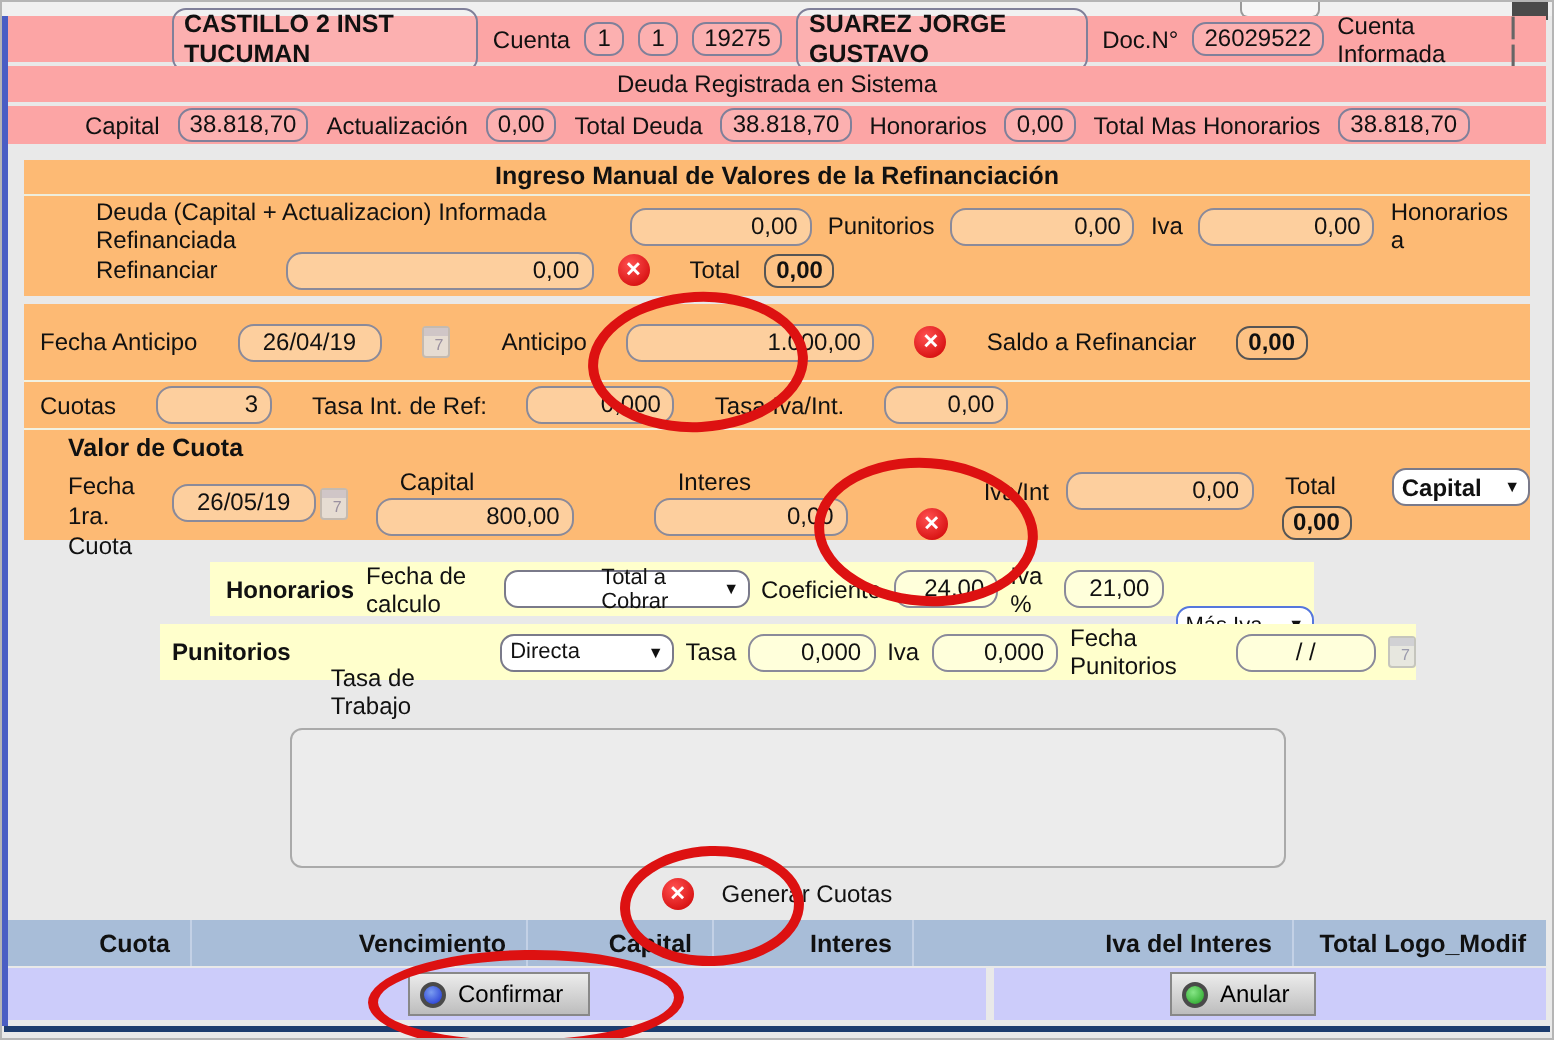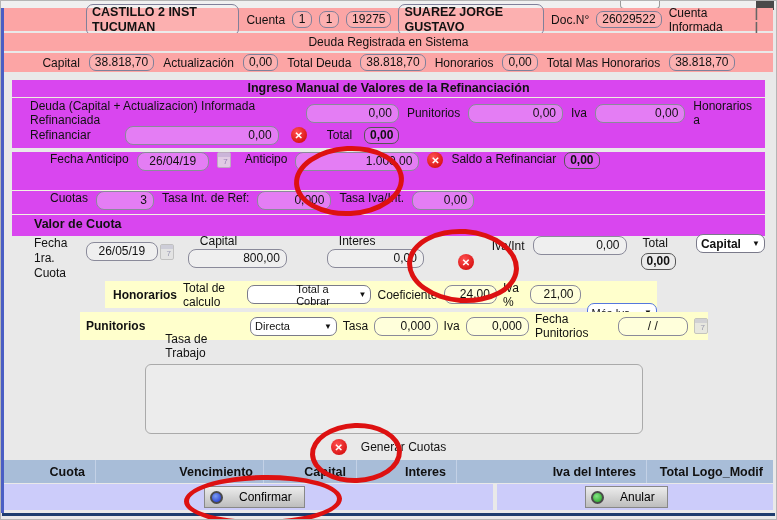--- a/index.html
+++ b/index.html
@@ -18,27 +18,27 @@
   .bar1{top:8px;height:23px;padding-left:82px;gap:7px;box-sizing:border-box;}
   .bar2{top:33px;height:18px;justify-content:center;}
   .bar3{top:53px;height:19px;justify-content:center;gap:9px;}
 
   .pill{border:1px solid #80809a;border-radius:7px;padding:0 5px;line-height:15px;background:rgba(255,255,255,0.12);}
   .pill-bold{font-weight:bold;font-size:12.5px;}
   .pill-dark{border:1px solid #555;font-weight:bold;}
   .mini{min-width:8px;text-align:center;}
   .pipes{color:#666;letter-spacing:4px;font-weight:bold;}
 
-  .ypanel{position:absolute;left:12px;right:12px;top:80px;height:156px;background:#d946ef;box-sizing:border-box;}
+  .ypanel{position:absolute;left:12px;right:12px;top:80px;height:190px;background:#fdba74;box-sizing:border-box;}
   .ytitle{height:16px;text-align:center;font-weight:bold;font-size:12.5px;border-bottom:1px solid #eeeedd;padding-top:1px;}
-  .ydeuda{padding:4px 10px 2px 18px;}
+  .ydeuda{padding:4px 10px 2px 36px;}
   .yline{display:flex;align-items:center;gap:8px;height:22px;}
   .ysep{height:4px;background:#e9e9e9;}
   .ysep1{height:1px;background:#f2f2e2;}
-  .yrow{display:flex;align-items:flex-start;gap:8px;padding-left:38px;box-sizing:border-box;}
+  .yrow{display:flex;align-items:center;gap:20px;padding-left:8px;box-sizing:border-box;}
   .row-anticipo{height:38px;}
   .row-cuotas{height:23px;}
   .field{border:1px solid #8a8a9a;border-radius:8px;background:rgba(255,255,255,0.30);height:17px;line-height:17px;text-align:right;padding:0 6px;box-sizing:content-box;}
   .valor-title{font-weight:bold;font-size:12.5px;padding:2px 0 0 22px;height:15px;}
   .valor-row{display:flex;align-items:flex-start;padding-left:22px;gap:6px;}
   .stack{display:flex;flex-direction:column;align-items:center;gap:1px;}
   .stack .lbl{align-self:flex-start;padding-left:12px;}
   .two-line{line-height:15px;margin-top:4px;width:62px;}
 
   .xicon{width:16px;height:16px;border-radius:50%;background:radial-gradient(circle at 38% 32%,#ff5050,#cc0000);color:#fff;
@@ -59,21 +59,21 @@
   .codigo-title{position:absolute;left:0;right:0;top:346px;text-align:center;font-weight:bold;font-size:13px;margin-top:27px;}
   .txtarea{position:absolute;left:145px;top:364px;width:498px;height:70px;border:1px solid #aaa;border-radius:6px;background:#ececec;box-sizing:border-box;}
 
   .generar{position:absolute;left:0;right:0;top:439px;display:flex;justify-content:center;align-items:center;gap:14px;}
 
   .thead{position:absolute;left:4px;right:4px;top:460px;height:23px;background:#a8bdd8;display:flex;font-weight:bold;font-size:12.5px;}
   .thead .th{display:flex;align-items:center;justify-content:flex-end;padding-right:10px;border-right:1px solid #c3d1e6;box-sizing:border-box;}
 
   .btnrow-left{position:absolute;left:4px;width:489px;top:484px;height:26px;background:#ccccfa;}
   .btnrow-right{position:absolute;left:497px;right:4px;top:484px;height:26px;background:#ccccfa;}
-  .btn{position:absolute;display:inline-flex;align-items:center;gap:16px;background:linear-gradient(#ececec,#bdbdbd);
+  .btn{position:absolute;display:inline-flex;align-items:center;gap:6px;background:linear-gradient(#ececec,#bdbdbd);
     border:1px solid #888;padding:2px 12px 2px 5px;font-size:12px;height:22px;box-sizing:border-box;cursor:pointer;}
   .radio{width:13px;height:13px;border-radius:50%;border:2px solid #4a4a4a;box-sizing:border-box;flex:none;}
   .radio-blue{background:radial-gradient(circle at 40% 35%,#7a9cf0,#1a2fd0);}
   .radio-green{background:radial-gradient(circle at 40% 35%,#86e686,#1f9e1f);}
 
   .navy{position:absolute;left:2px;right:2px;top:513px;height:3px;background:#1d3c6e;}
 
   .annot{position:absolute;border:5px solid #dd1111;border-radius:50%;pointer-events:none;}
 </style>
 </head>
@@ -195,21 +195,21 @@
     </span>
     <span class="select sel-bold" style="width:80px;margin-left:14px;margin-top:2px;">
       <span>Capital</span>
         <span class="arr">▼</span>
     </span>
   </div>
 </div>
 
 <div class="band band-hon">
   <span class="bold">Honorarios</span>
-  <span>Total de calculo</span>
+  <span>Fecha de calculo</span>
   <span class="select" style="width:100px;padding-left:48px;">
     <span>Total a Cobrar</span>
       <span class="arr">▼</span>
   </span>
   <span>Coeficiente</span>
   <span class="field" style="width:56px;">24,00</span>
   <span>Iva %</span>
   <span class="field" style="width:52px;">21,00</span>
   <span class="select sel-blue" style="width:86px;margin-top:36px;">
     <span>Más Iva</span>

